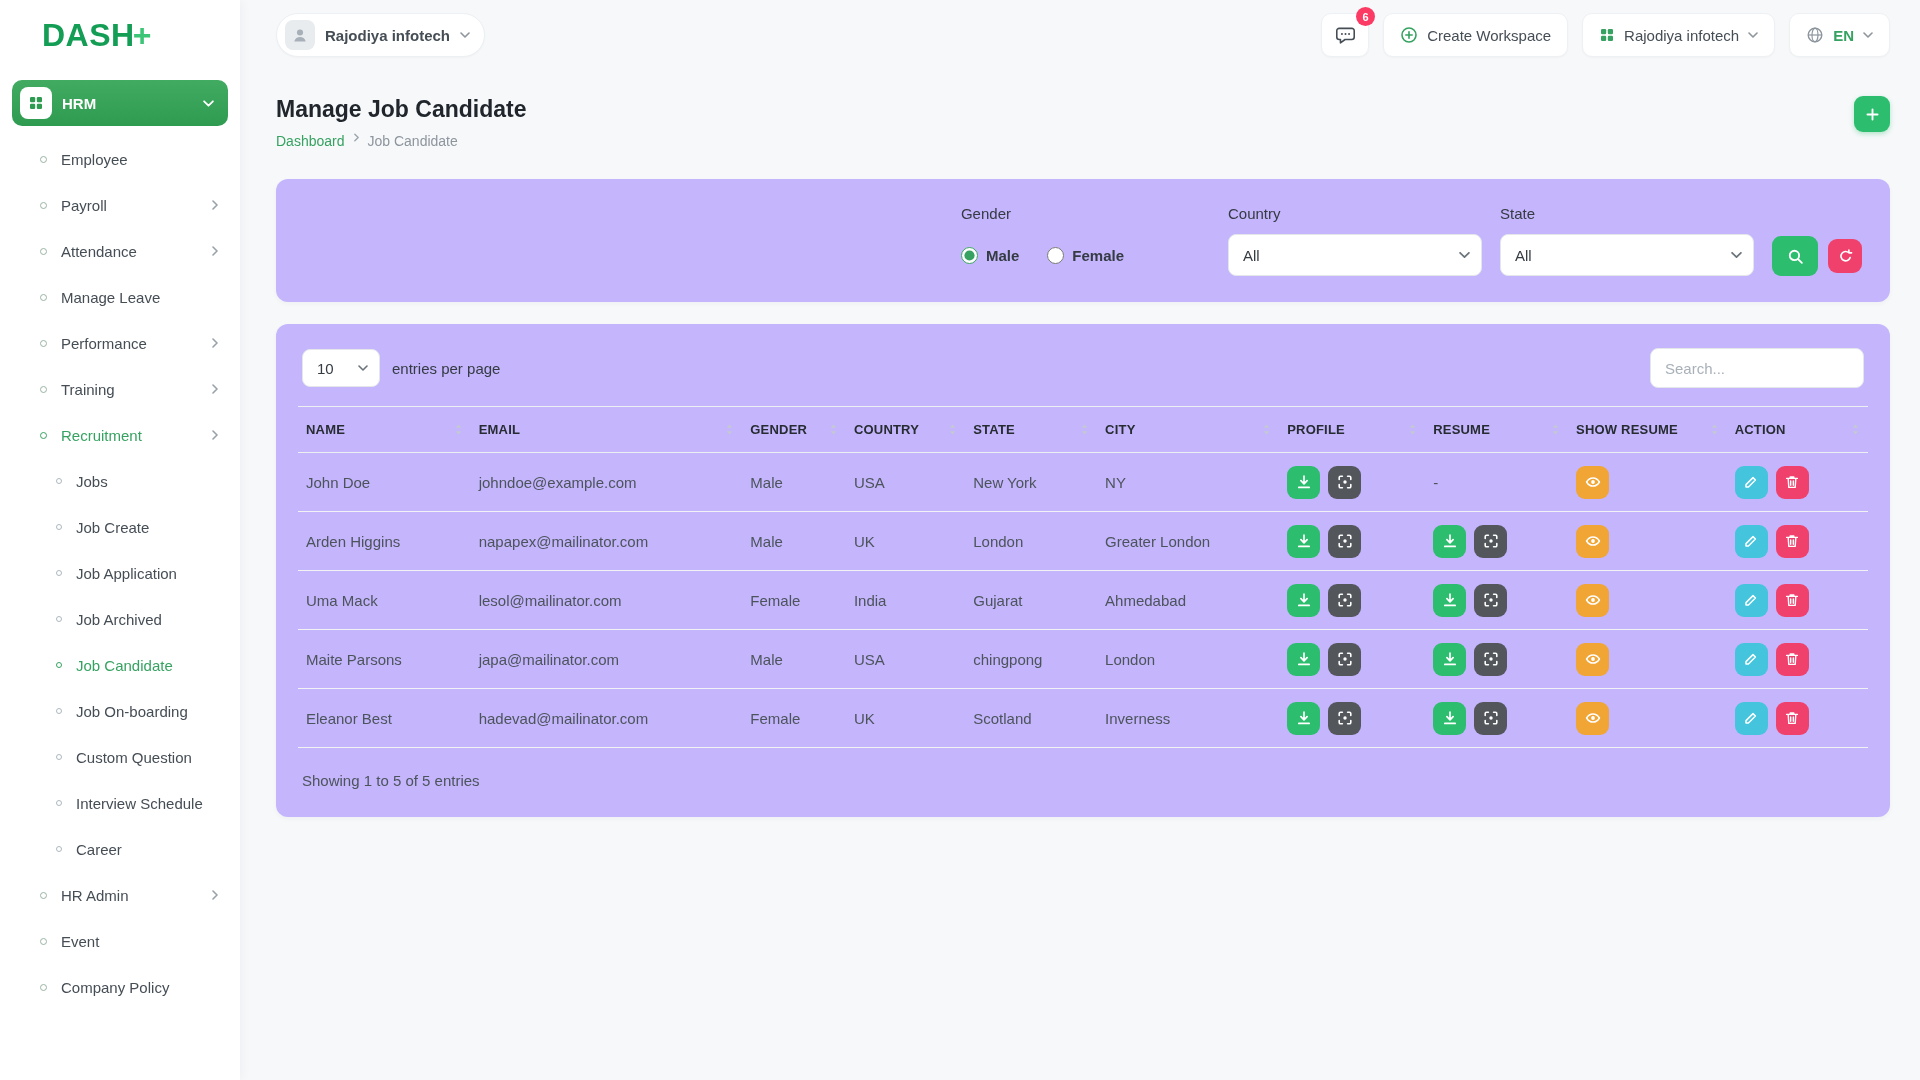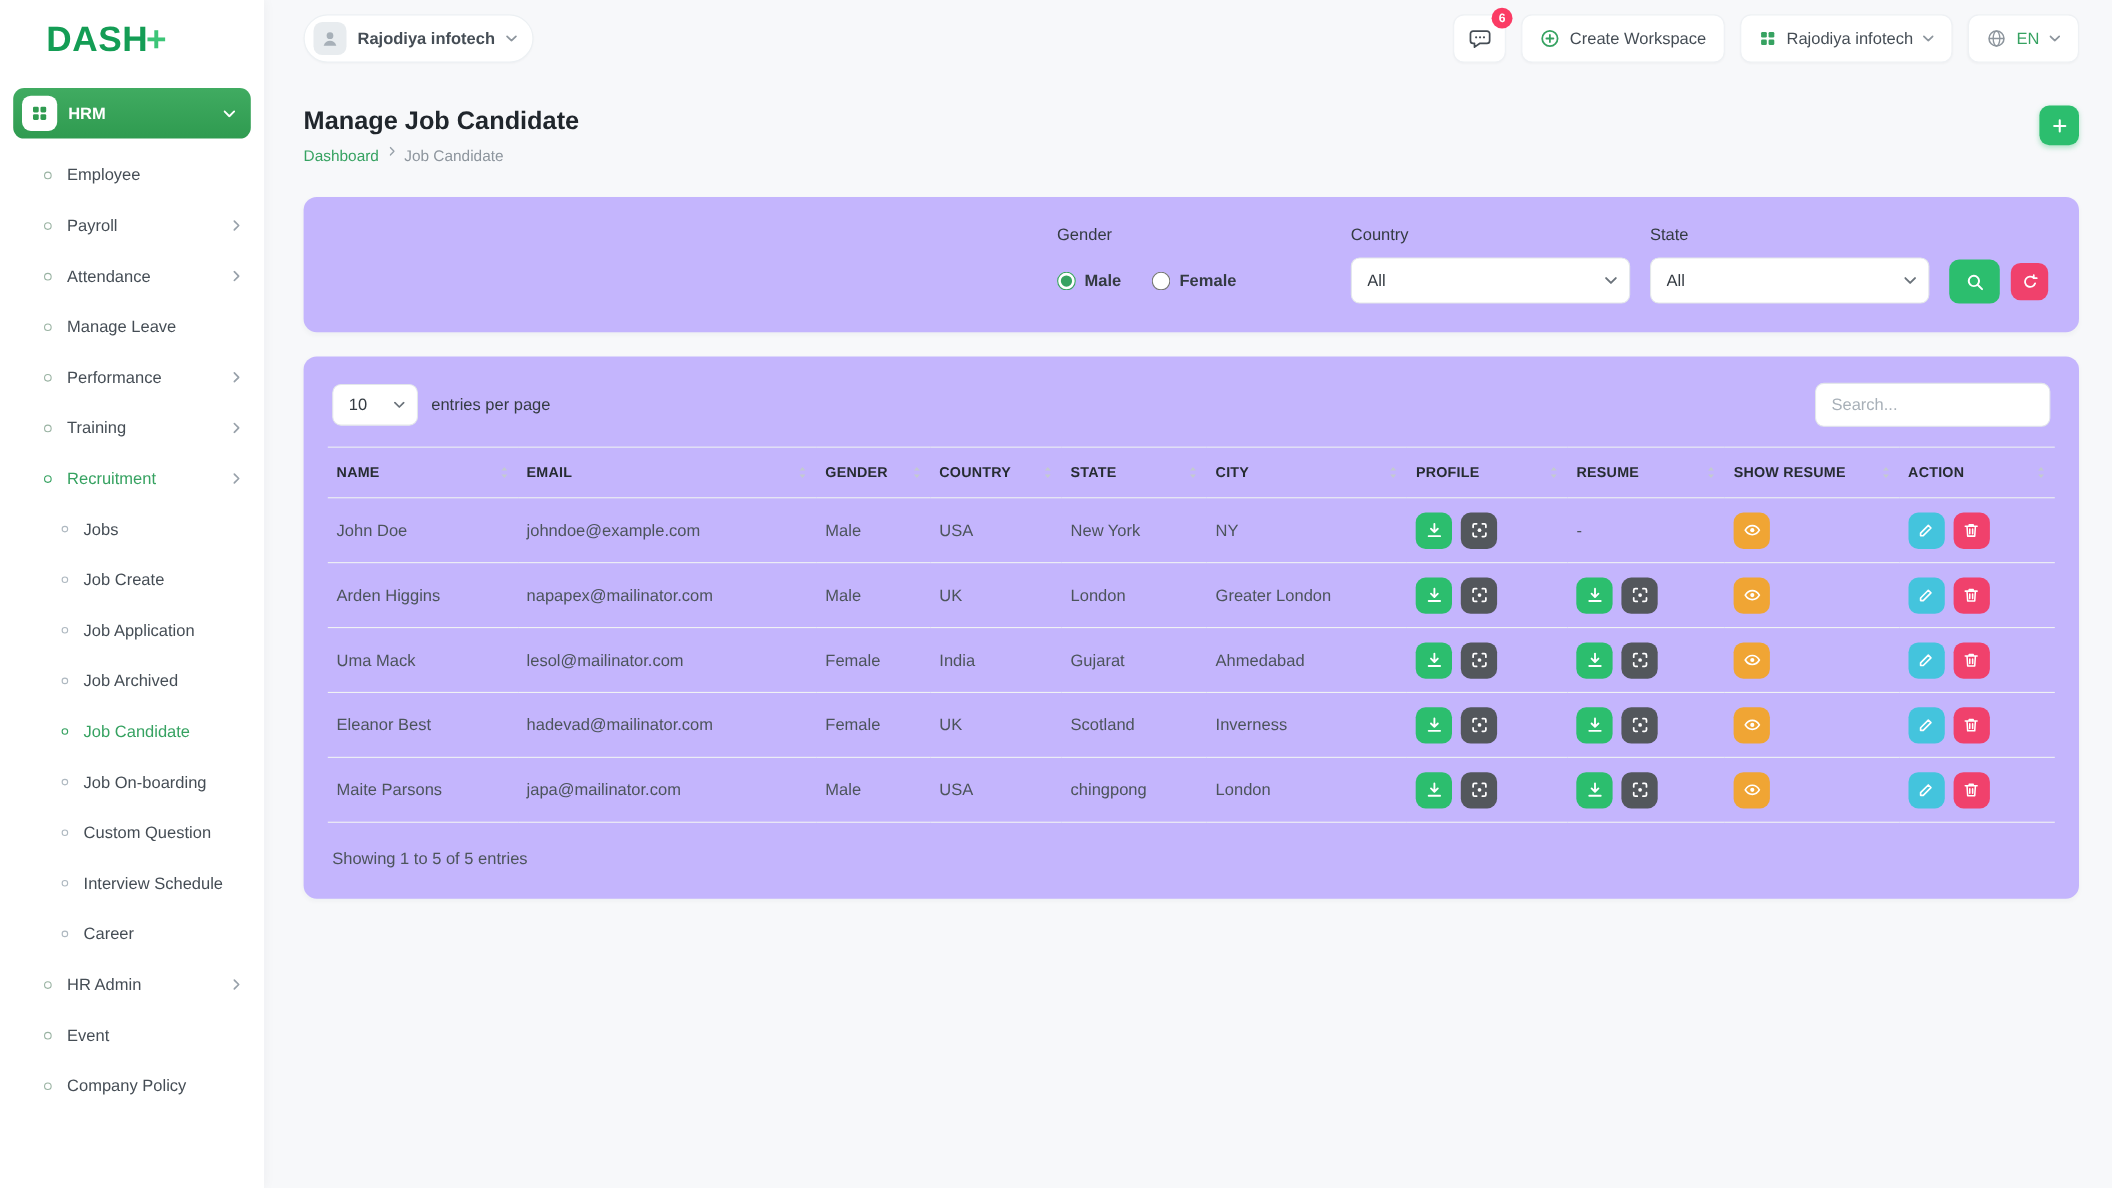--- a/index.html
+++ b/index.html
@@ -59,21 +59,21 @@
   .tb-card{background:#fff;border:1px solid #eef1f4;border-radius:10px;height:44px;
     display:flex;align-items:center;padding:0 16px;gap:9px;font-size:15px;
     color:#454d55;cursor:pointer;box-shadow:0 1px 2px rgba(0,0,0,.03);}
   .msg-card{width:48px;padding:0;justify-content:center;position:relative;color:#454d55;}
   .badge{position:absolute;top:-7px;right:-7px;min-width:19px;height:19px;border-radius:10px;
     background:var(--badge);color:#fff;font-size:11px;font-weight:700;
     display:flex;align-items:center;justify-content:center;padding:0 4px;}
   .tb-card .green-ic{color:var(--brand);display:flex;}
   .tb-card .gray-ic{color:#8d959d;display:flex;}
   .tb-card .chev{color:#8d959d;display:flex;}
-  .lang-label{color:var(--brand);font-weight:400;}
+  .lang-label{color:var(--brand);font-weight:700;}
 
   
   .content{flex:1;padding:26px 30px 30px 36px;overflow:hidden;}
   .page-head{display:flex;align-items:flex-start;}
   .page-title{font-size:23px;margin:0 0 10px;color:#20262c;font-weight:700;}
   .breadcrumb{display:flex;gap:9px;font-size:14px;}
   .bc-home{color:var(--brand);cursor:pointer;}
   .bc-sep{color:#9aa3ab;display:flex;}
   .bc-current{color:#8d959d;}
   .add-btn{margin-left:auto;width:36px;height:36px;border-radius:9px;border:none;
@@ -744,20 +744,78 @@
                 <button class="ic-btn pink">
                       <svg width="16" height="16">
                         <use href="#i-trash"></use>
                       </svg>
                     </button>
               </div>
                 </td>
             </tr>
 
             <tr>
+              <td>Maite Parsons</td>
+              <td>japa@mailinator.com</td>
+              <td>Male</td>
+              <td>USA</td>
+              <td>chingpong</td>
+              <td>London</td>
+              <td>
+                  <div class="btn-row">
+                <button class="ic-btn green">
+                      <svg width="16" height="16">
+                        <use href="#i-download"></use>
+                      </svg>
+                    </button>
+                <button class="ic-btn dark">
+                      <svg width="16" height="16">
+                        <use href="#i-scan"></use>
+                      </svg>
+                    </button>
+              </div>
+                </td>
+              <td>
+                  <div class="btn-row">
+                <button class="ic-btn green">
+                      <svg width="16" height="16">
+                        <use href="#i-download"></use>
+                      </svg>
+                    </button>
+                <button class="ic-btn dark">
+                      <svg width="16" height="16">
+                        <use href="#i-scan"></use>
+                      </svg>
+                    </button>
+              </div>
+                </td>
+              <td>
+                  <button class="ic-btn orange">
+                    <svg width="16" height="16">
+                      <use href="#i-eye"></use>
+                    </svg>
+                  </button>
+                </td>
+              <td>
+                  <div class="btn-row">
+                <button class="ic-btn cyan">
+                      <svg width="16" height="16">
+                        <use href="#i-pencil"></use>
+                      </svg>
+                    </button>
+                <button class="ic-btn pink">
+                      <svg width="16" height="16">
+                        <use href="#i-trash"></use>
+                      </svg>
+                    </button>
+              </div>
+                </td>
+            </tr>
+
+            <tr>
               <td>Eleanor Best</td>
               <td>hadevad@mailinator.com</td>
               <td>Female</td>
               <td>UK</td>
               <td>Scotland</td>
               <td>Inverness</td>
               <td>
                   <div class="btn-row">
                 <button class="ic-btn green">
                       <svg width="16" height="16">
@@ -801,78 +859,20 @@
                     </button>
                 <button class="ic-btn pink">
                       <svg width="16" height="16">
                         <use href="#i-trash"></use>
                       </svg>
                     </button>
               </div>
                 </td>
             </tr>
 
-            <tr>
-              <td>Maite Parsons</td>
-              <td>japa@mailinator.com</td>
-              <td>Male</td>
-              <td>USA</td>
-              <td>chingpong</td>
-              <td>London</td>
-              <td>
-                  <div class="btn-row">
-                <button class="ic-btn green">
-                      <svg width="16" height="16">
-                        <use href="#i-download"></use>
-                      </svg>
-                    </button>
-                <button class="ic-btn dark">
-                      <svg width="16" height="16">
-                        <use href="#i-scan"></use>
-                      </svg>
-                    </button>
-              </div>
-                </td>
-              <td>
-                  <div class="btn-row">
-                <button class="ic-btn green">
-                      <svg width="16" height="16">
-                        <use href="#i-download"></use>
-                      </svg>
-                    </button>
-                <button class="ic-btn dark">
-                      <svg width="16" height="16">
-                        <use href="#i-scan"></use>
-                      </svg>
-                    </button>
-              </div>
-                </td>
-              <td>
-                  <button class="ic-btn orange">
-                    <svg width="16" height="16">
-                      <use href="#i-eye"></use>
-                    </svg>
-                  </button>
-                </td>
-              <td>
-                  <div class="btn-row">
-                <button class="ic-btn cyan">
-                      <svg width="16" height="16">
-                        <use href="#i-pencil"></use>
-                      </svg>
-                    </button>
-                <button class="ic-btn pink">
-                      <svg width="16" height="16">
-                        <use href="#i-trash"></use>
-                      </svg>
-                    </button>
-              </div>
-                </td>
-            </tr>
-
           </tbody>
         </table>
 
         <div class="table-footer">Showing 1 to 5 of 5 entries</div>
       </section>
 
     </main>
   </div>
 </div>
 

